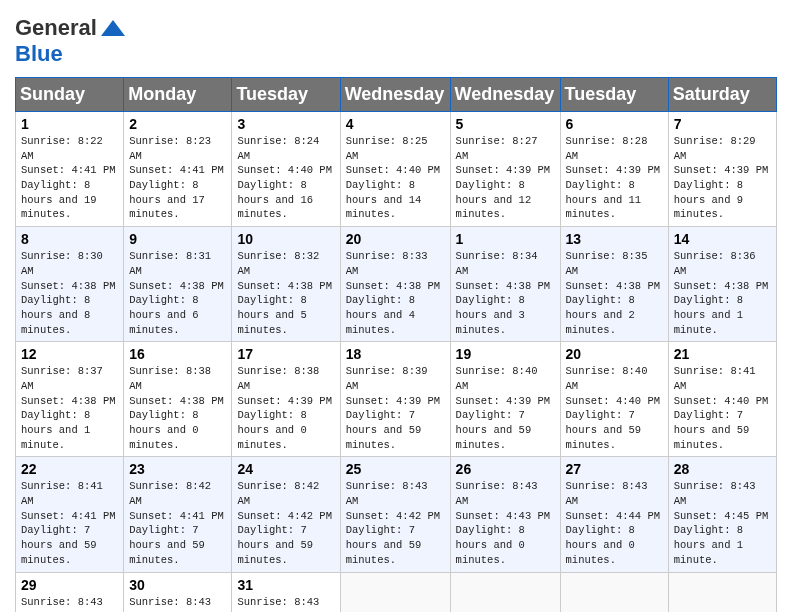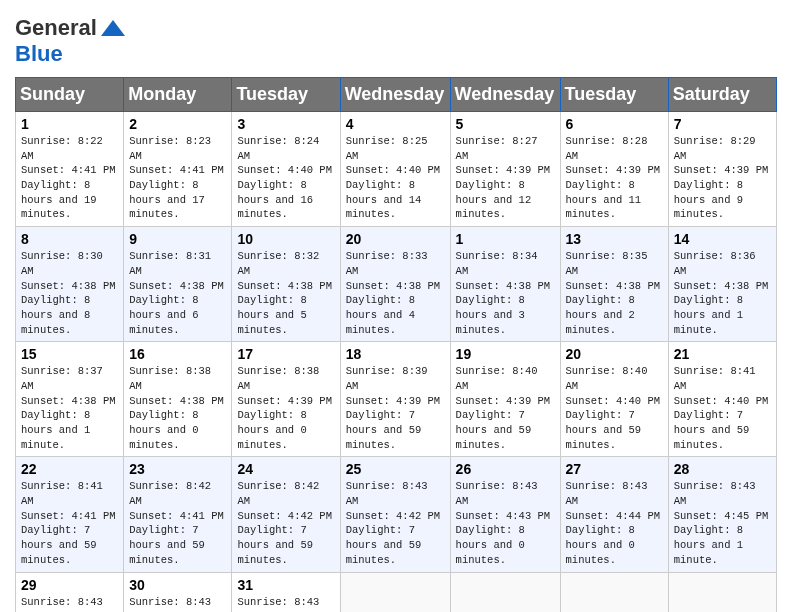--- a/index.html
+++ b/index.html
@@ -170,21 +170,21 @@
           <span class="day-number">13</span>
           <div class="day-info">Sunrise: 8:35 AM<br>Sunset: 4:38 PM<br>Daylight: 8 hours and 2 minutes.</div>
         </td>
         <td>
           <span class="day-number">14</span>
           <div class="day-info">Sunrise: 8:36 AM<br>Sunset: 4:38 PM<br>Daylight: 8 hours and 1 minute.</div>
         </td>
       </tr>
       <tr>
         <td>
-          <span class="day-number">15</span>
+          <span class="day-number">12</span>
           <div class="day-info">Sunrise: 8:37 AM<br>Sunset: 4:38 PM<br>Daylight: 8 hours and 1 minute.</div>
         </td>
         <td>
           <span class="day-number">16</span>
           <div class="day-info">Sunrise: 8:38 AM<br>Sunset: 4:38 PM<br>Daylight: 8 hours and 0 minutes.</div>
         </td>
         <td>
           <span class="day-number">17</span>
           <div class="day-info">Sunrise: 8:38 AM<br>Sunset: 4:39 PM<br>Daylight: 8 hours and 0 minutes.</div>
         </td>

